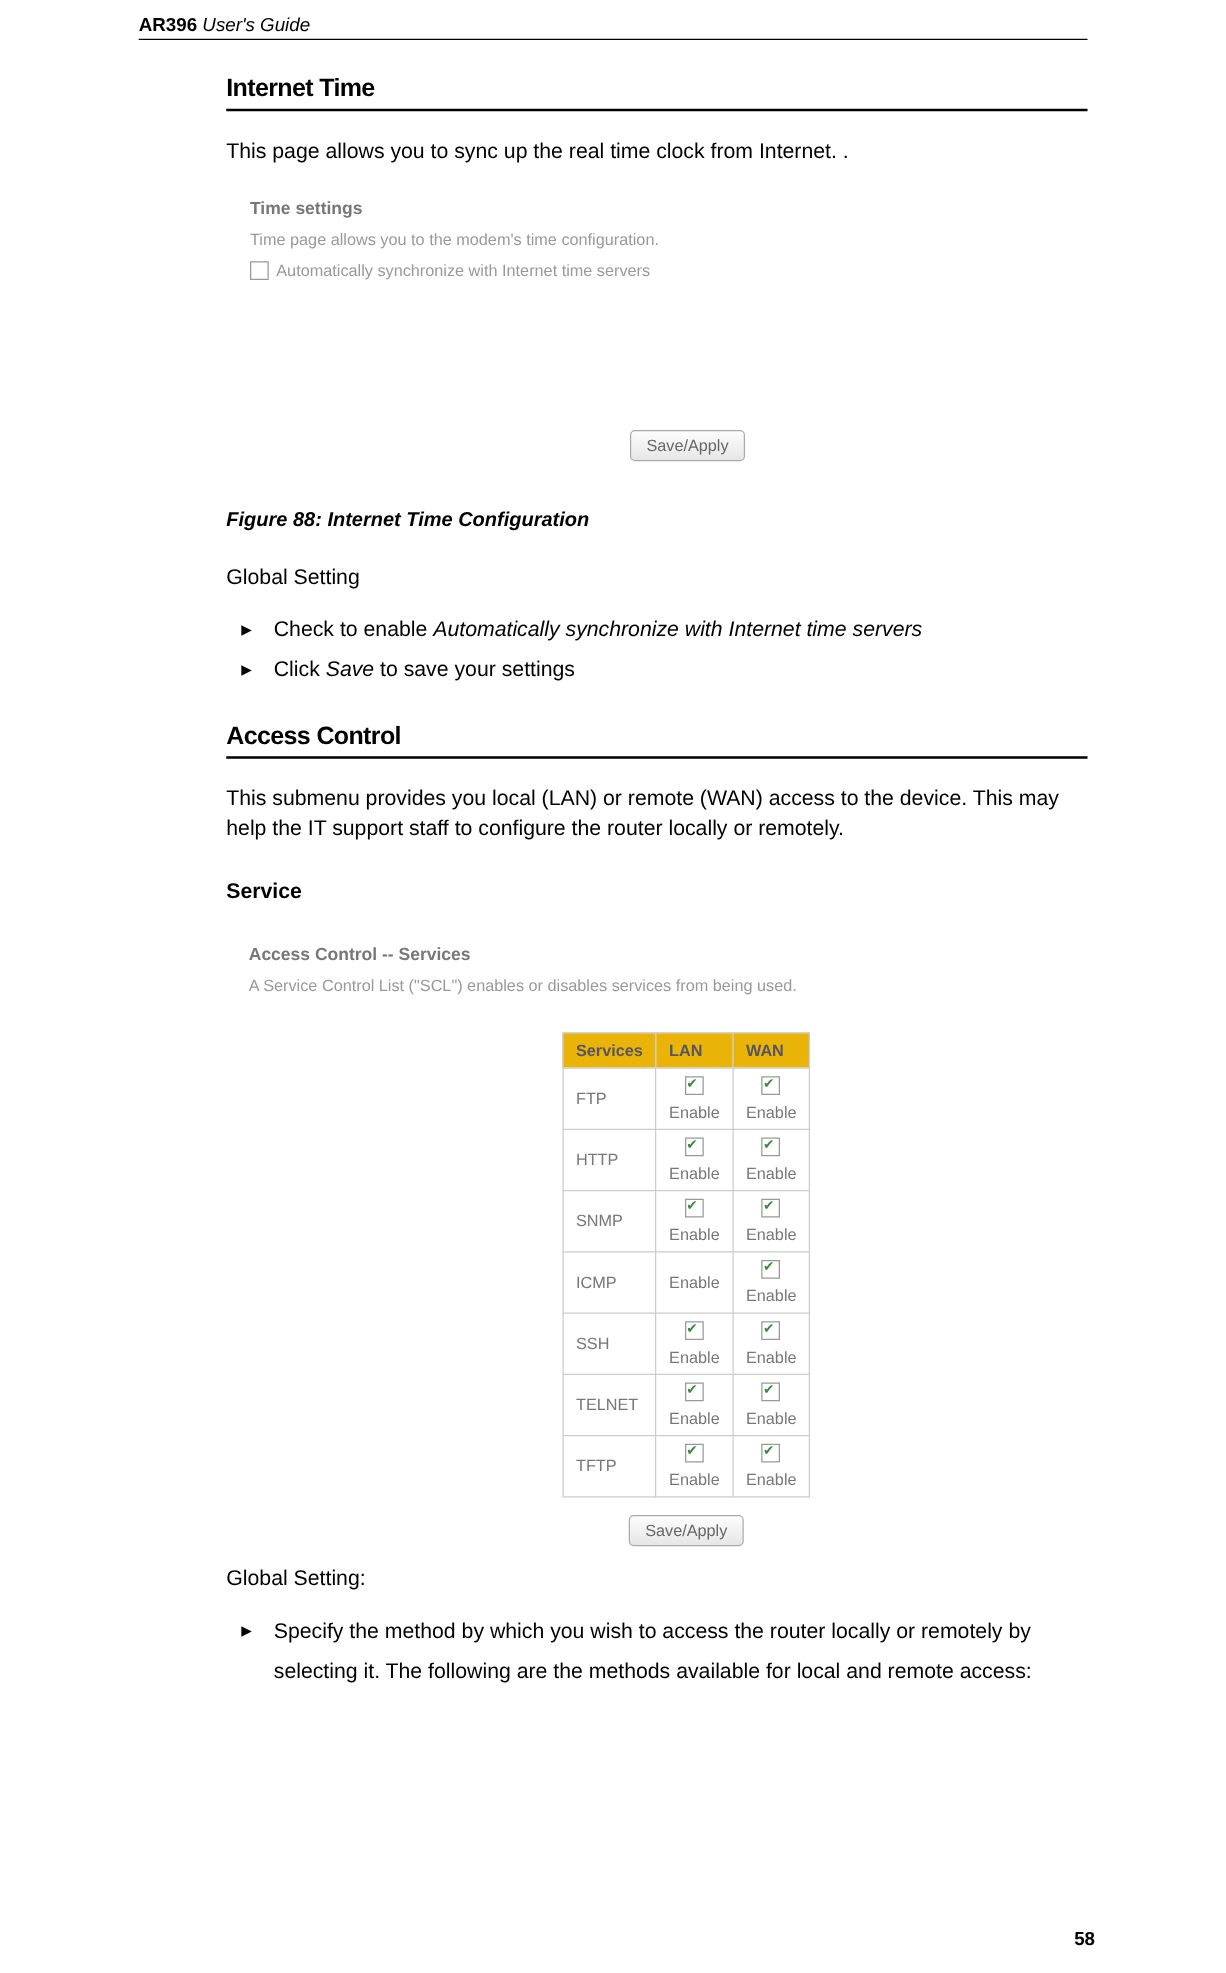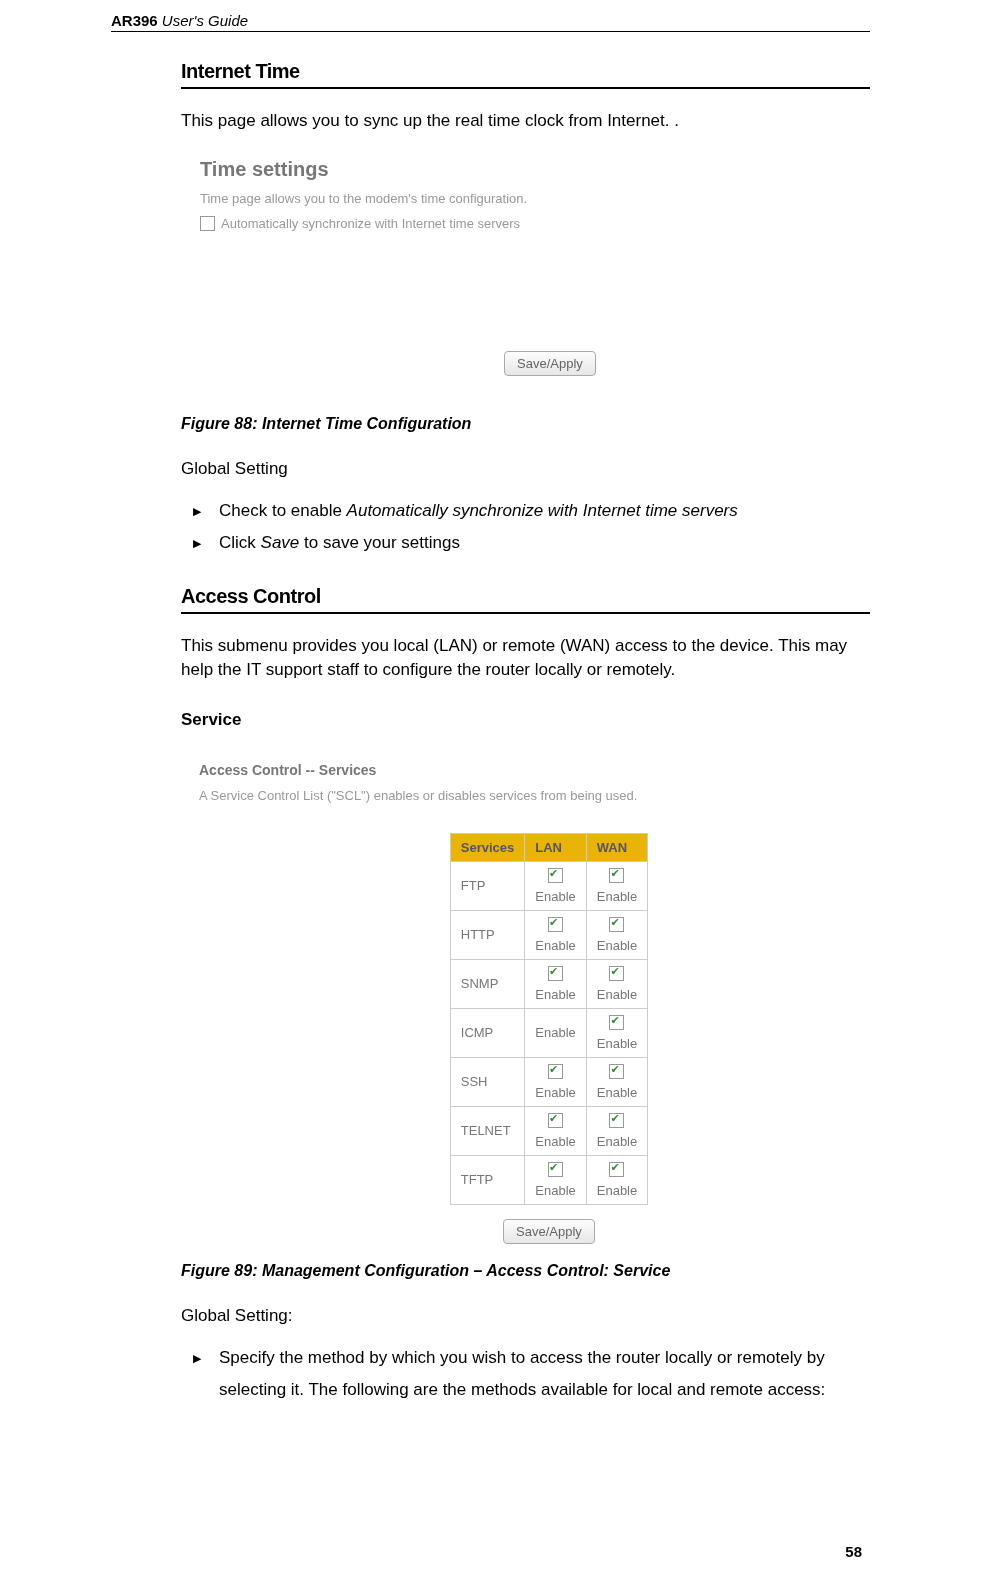--- a/index.html
+++ b/index.html
@@ -82,21 +82,21 @@
   }
   
   .shot1 {
     border: 1px solid #fff;
     padding: 10px 18px 20px 18px;
     width: 700px;
     color: #555;
   }
   .shot1 .t1 {
     color: #777;
-    font-size: 20px;
+    font-size: 14px;
     font-weight: bold;
     margin-bottom: 10px;
   }
   .shot1 .t2 {
     color: #999;
     font-size: 13px;
     margin-bottom: 10px;
   }
   .shot1 .cbrow {
     display: flex;
@@ -178,21 +178,21 @@
     flex-direction: column;
   }
   .btn-center2 {
     text-align: center;
     margin-top: 14px;
     margin-bottom: 14px;
   }
   .pagenum {
     position: absolute;
     bottom: 18px;
-    right: 38px;
+    right: 24px;
     font-size: 15px;
     font-weight: bold;
   }
 </style>
 </head>
 <body>
 
 <div class="page">
 
   <div class="header">
@@ -359,21 +359,20 @@
               </tr>
             </tbody>
         </table>
       </div>
 
       <div class="btn-center2">
         <span class="btn-gray">Save/Apply</span>
       </div>
     </div>
 
-    <div class="bold-caption">Figure 89: Management Configuration – Access Control: Service</div>
 
     <div class="body-text">Global Setting:</div>
 
     <ul class="triangles">
       <li>Specify the method by which you wish to access the router locally or remotely by selecting it. The following are the methods available for local and remote access:</li>
     </ul>
 
   </div>
 
   <div class="pagenum">58</div>

